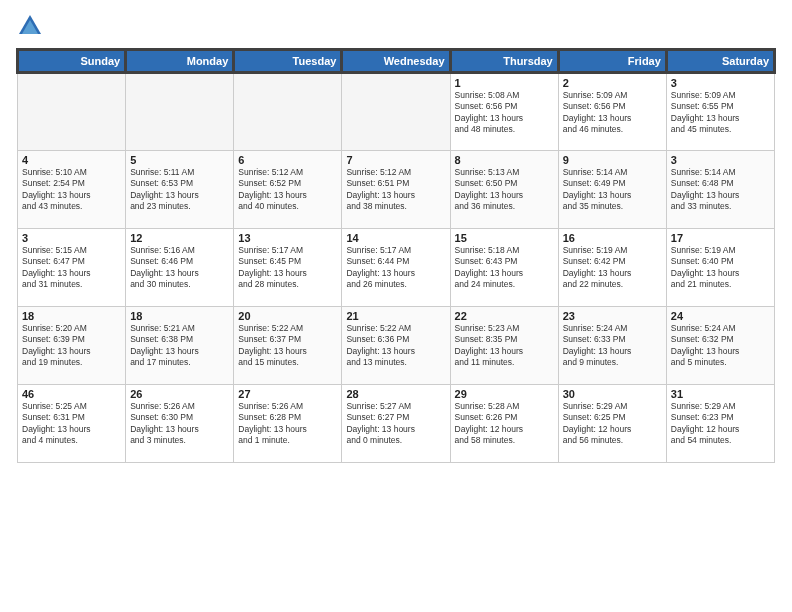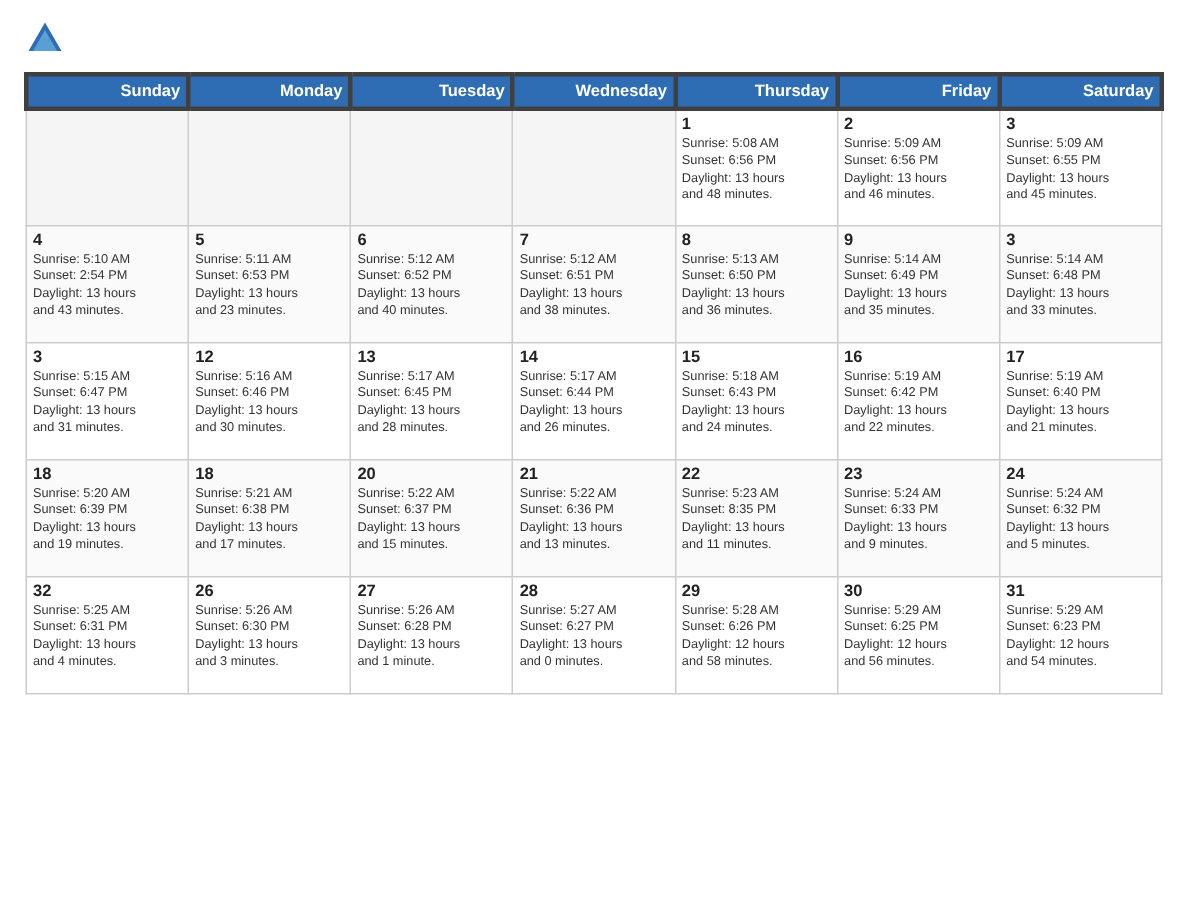--- a/index.html
+++ b/index.html
@@ -304,21 +304,21 @@
           <td>
             <span class="day-num">24</span>
             <div class="cell-text">Sunrise: 5:24 AM</div>
             <div class="cell-text">Sunset: 6:32 PM</div>
             <div class="cell-text">Daylight: 13 hours</div>
             <div class="cell-text">and 5 minutes.</div>
           </td>
         </tr>
         <tr>
           <td>
-            <span class="day-num">32</span>
+            <span class="day-num">46</span>
             <div class="cell-text">Sunrise: 5:25 AM</div>
             <div class="cell-text">Sunset: 6:31 PM</div>
             <div class="cell-text">Daylight: 13 hours</div>
             <div class="cell-text">and 4 minutes.</div>
           </td>
           <td>
             <span class="day-num">26</span>
             <div class="cell-text">Sunrise: 5:26 AM</div>
             <div class="cell-text">Sunset: 6:30 PM</div>
             <div class="cell-text">Daylight: 13 hours</div>

